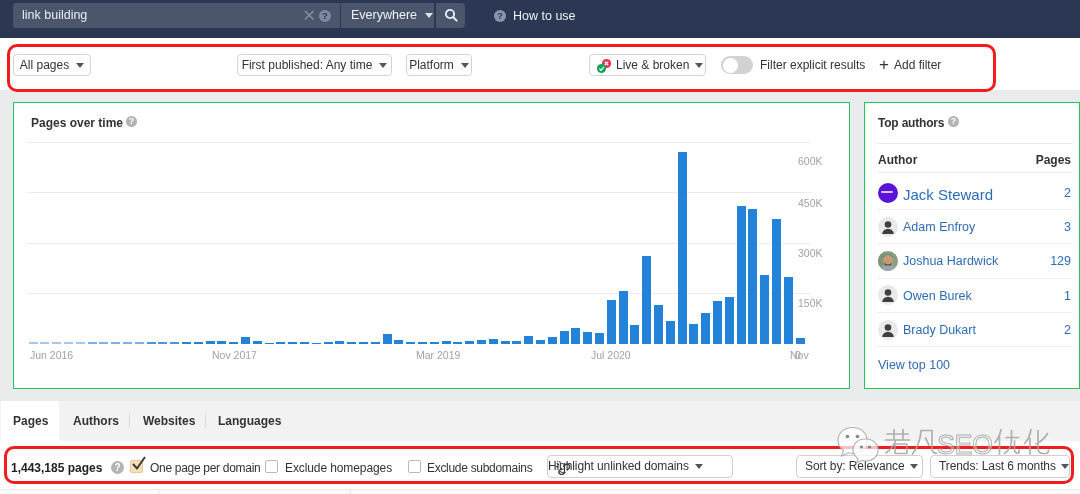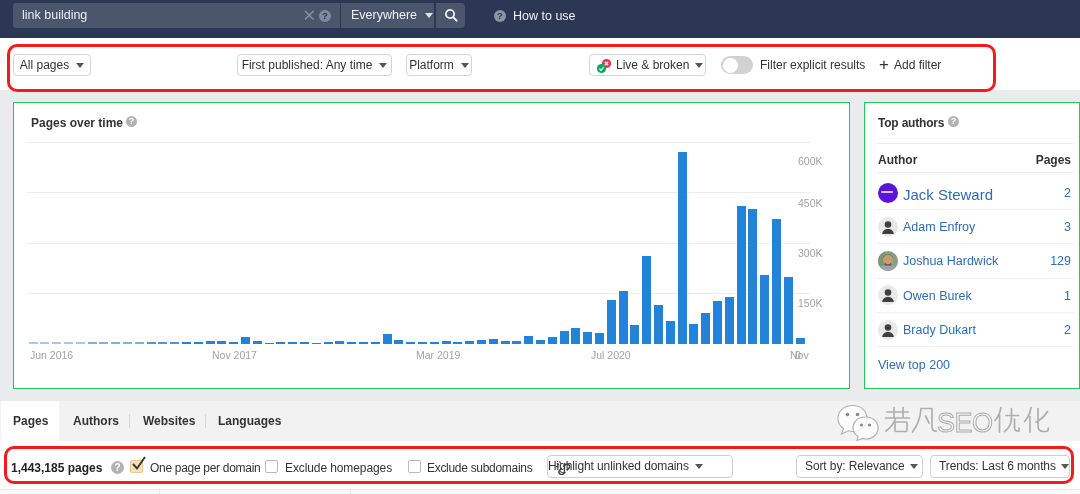--- a/index.html
+++ b/index.html
@@ -209,21 +209,21 @@
 <div style="position:absolute;right:8px;top:186px;font-size:12.5px;color:#2e6cb5">1</div>
 <div style="position:absolute;left:12px;top:209px;width:196px;border-bottom:1px solid #efefef"></div>
 <div style="position:absolute;left:13px;top:217px;width:20px;height:20px;border-radius:50%;background:#e9e9e9"></div>
       <svg style="position:absolute;left:13px;top:217px" width="20" height="20" viewBox="0 0 20 20">
         <circle cx="10" cy="7.5" r="3.3" fill="#3f3f3f"></circle>
         <path d="M4.2 17 a5.8 5.2 0 0 1 11.6 0 Z" fill="#3f3f3f"></path>
       </svg>
 <div style="position:absolute;left:38px;top:220px;font-size:12.5px;color:#2e6cb5">Brady Dukart</div>
 <div style="position:absolute;right:8px;top:220px;font-size:12.5px;color:#2e6cb5">2</div>
 <div style="position:absolute;left:12px;top:243px;width:196px;border-bottom:1px solid #efefef"></div>
-  <div style="position:absolute;left:13px;top:255px;font-size:12.5px;color:#2e6cb5">View top 200</div>
+  <div style="position:absolute;left:13px;top:255px;font-size:12.5px;color:#2e6cb5">View top 100</div>
 </div>
 
 <div id="tabs">
   <div style="position:absolute;left:1px;top:0;width:58px;height:40px;background:#fff"></div>
   <div class="tab" style="left:13px">Pages</div>
   <div class="tab" style="left:73px">Authors</div>
   <div class="tab" style="left:143px">Websites</div>
   <div class="tab" style="left:218px">Languages</div>
   <div style="position:absolute;left:129px;top:13px;height:14px;border-left:1px solid #d8d8d8"></div>
   <div style="position:absolute;left:205px;top:13px;height:14px;border-left:1px solid #d8d8d8"></div>
@@ -255,21 +255,21 @@
     </g>
   </svg>
 </div>
 <div class="wbtn" style="left:796px;width:127px;padding-left:8px">Sort by: Relevance<span class="caret" style="margin-left:5px"></span></div>
 <div class="wbtn" style="left:930px;width:140px;padding-left:8px">Trends: Last 6 months<span class="caret" style="margin-left:5px"></span></div>
 
 <div class="abs" style="left:0;top:489px;width:1080px;height:5px;background:#fafafa;border-top:1px solid #e8e8e8"></div>
 <div class="abs" style="left:350px;top:490px;height:4px;border-left:1px solid #e8e8e8"></div>
 <div class="abs" style="left:159px;top:490px;height:4px;border-left:1px solid #ececec"></div>
 
-<div class="abs" id="wmark" style="left:835px;top:398px;width:245px;height:50px">
+<div class="abs" id="wmark" style="left:835px;top:420px;width:245px;height:50px">
   <svg width="245" height="50" viewBox="0 0 245 50">
     <g fill="#ffffff" fill-opacity="0.72" stroke="#a8a8a8" stroke-opacity="0.85" stroke-width="1.2">
       <path d="M17.5 7.5 C8.5 7.5 3 13.5 3 20.5 C3 24.5 5 28 8.5 30.5 L6.5 36 L13.5 32.8 C15 33.3 16.2 33.5 17.5 33.5 C26.5 33.5 32 27.5 32 20.5 C32 13.5 26.5 7.5 17.5 7.5 Z"></path>
       <path d="M30.5 19 C22.5 19 18 24 18 30 C18 33.4 20 36.4 23 38.4 L22 42.6 L27.5 40.4 C28.5 40.8 29.5 41 30.5 41 C38.5 41 43 36 43 30 C43 24 38.5 19 30.5 19 Z"></path>
     </g>
     <g fill="#6a6a6a" fill-opacity="0.8">
       <circle cx="12.5" cy="16.5" r="1.8"></circle>
           <circle cx="22.5" cy="16.5" r="1.8"></circle>
       <circle cx="26.5" cy="27" r="1.6"></circle>
           <circle cx="34.5" cy="27" r="1.6"></circle>

